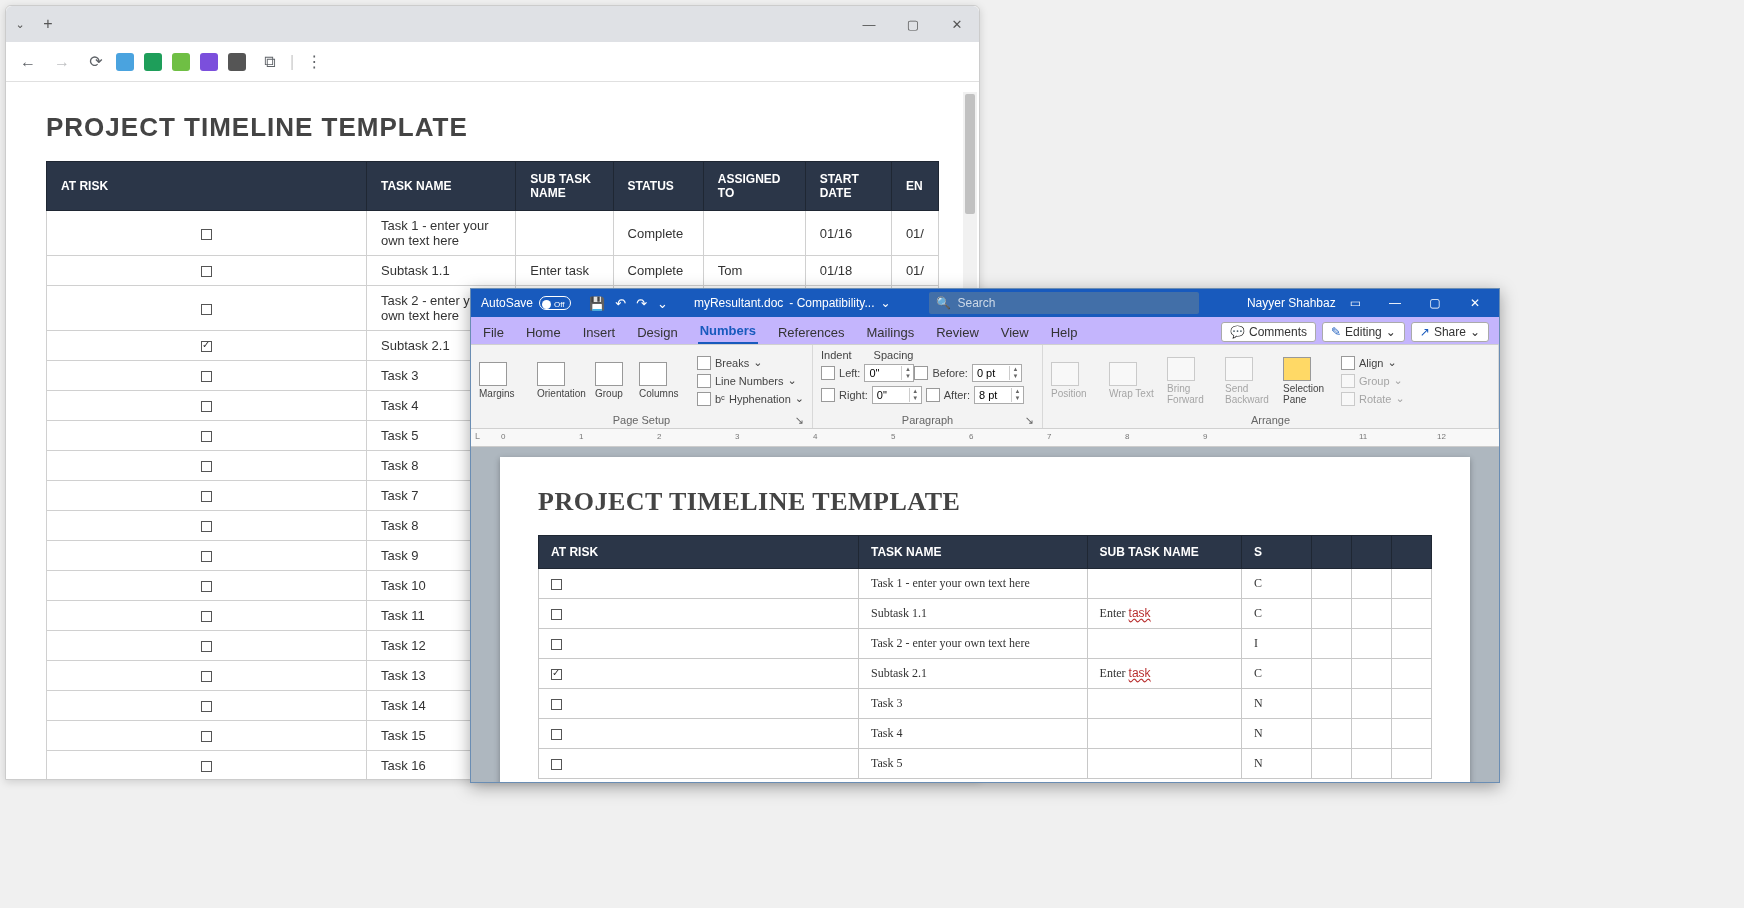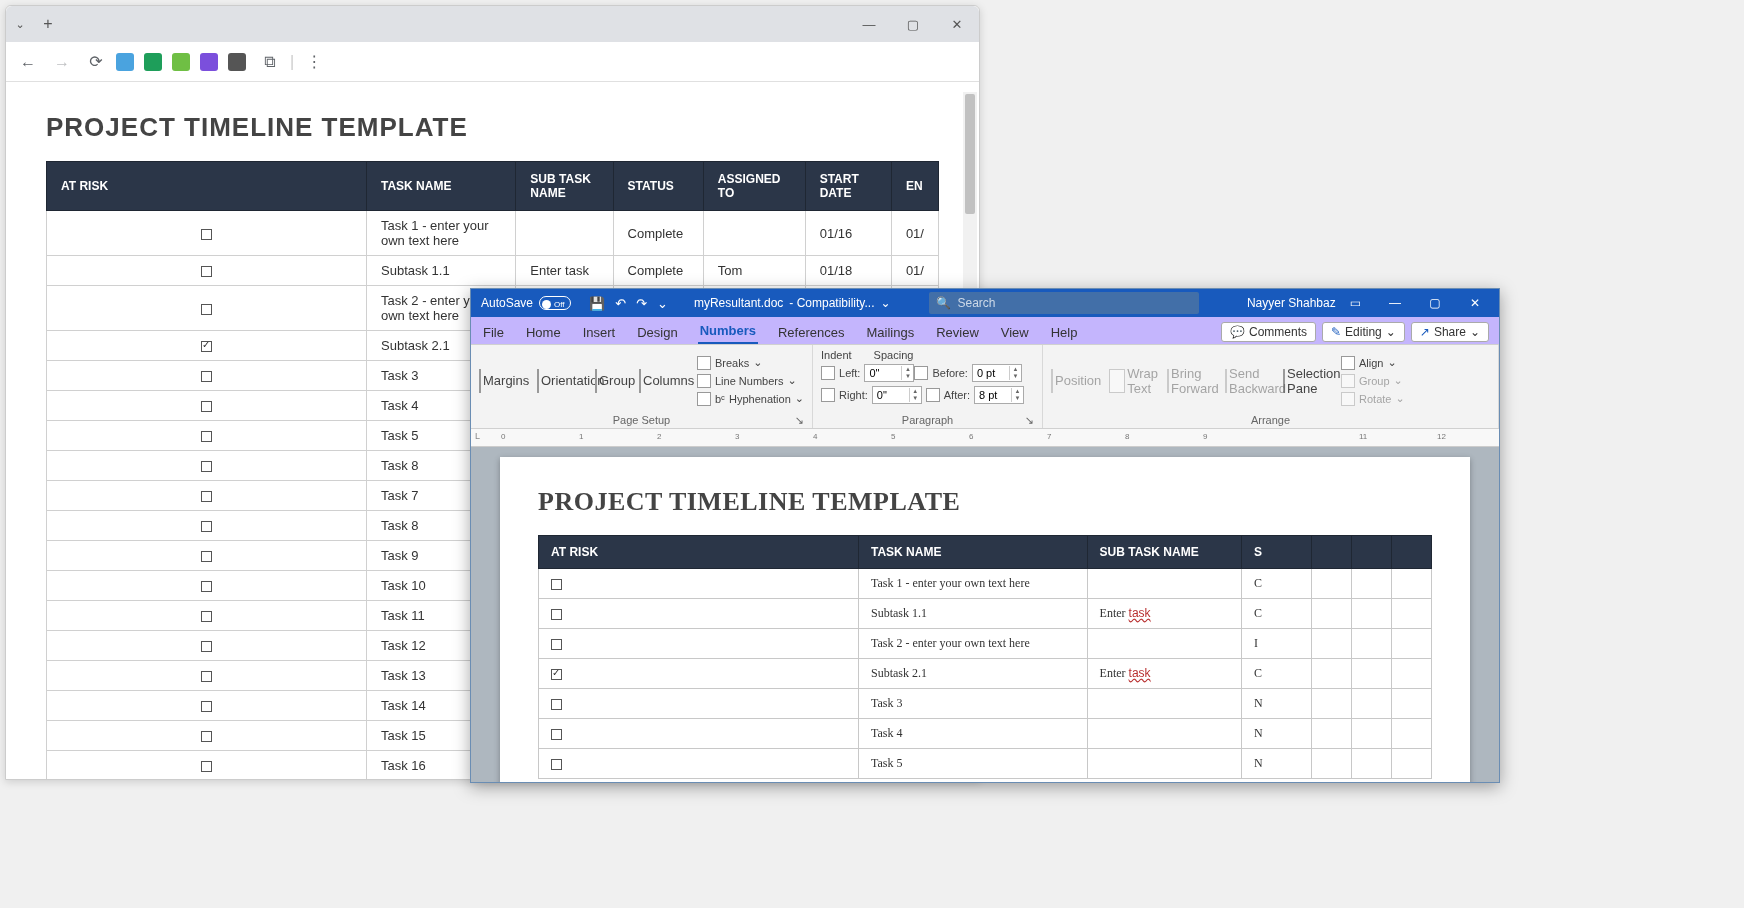--- a/index.html
+++ b/index.html
@@ -67,21 +67,21 @@
 .ribbon-tabs .rtab { padding:4px 2px; cursor:default; }
 .ribbon-tabs .rtab.active { color:#185abd; border-bottom:2px solid #185abd; font-weight:600; }
 .ribbon-right { margin-left:auto; display:flex; gap:6px; padding-bottom:2px; }
 .rpill { border:1px solid #aaa; border-radius:3px; padding:2px 8px; font-size:12px; display:flex;
          align-items:center; gap:4px; background:#fff; }
 .ribbon-body { height:84px; background:#f3f3f3; display:flex; border-bottom:1px solid #d0d0d0;
                font-size:11px; color:#444; }
 .rgroup { border-right:1px solid #d8d8d8; padding:4px 8px 2px; display:flex; flex-direction:column; }
 .rgroup .items { display:flex; gap:8px; flex:1; align-items:center; }
 .rgroup .glabel { text-align:center; font-size:11px; color:#666; margin-top:2px; position:relative; }
-.bigbtn { display:flex; align-items:center; gap:2px; width:50px; font-size:13px; }
+.bigbtn { display:flex; flex-direction:column; gap:2px; width:50px; font-size:10px; }
 .bigbtn .ico { width:28px; height:24px; border:1px solid #999; background:#fff; }
 .smallrow { display:flex; align-items:center; gap:4px; padding:1px 0; white-space:nowrap; }
 .smallrow .mi { width:14px; height:14px; border:1px solid #999; background:#fff; display:inline-block; }
 .spin { display:inline-flex; border:1px solid #aaa; height:18px; background:#fff; align-items:center; }
 .spin input { border:none; width:36px; font-size:11px; padding:0 4px; outline:none; }
 .spin .ar { width:12px; display:flex; flex-direction:column; font-size:6px; color:#666; line-height:7px;
             text-align:center; border-left:1px solid #ccc; }
 .disabled { opacity:.45; }
 .ruler { height:18px; background:#f8f8f8; border-bottom:1px solid #ccc; position:relative;
          font-size:8px; color:#777; overflow:hidden; }

